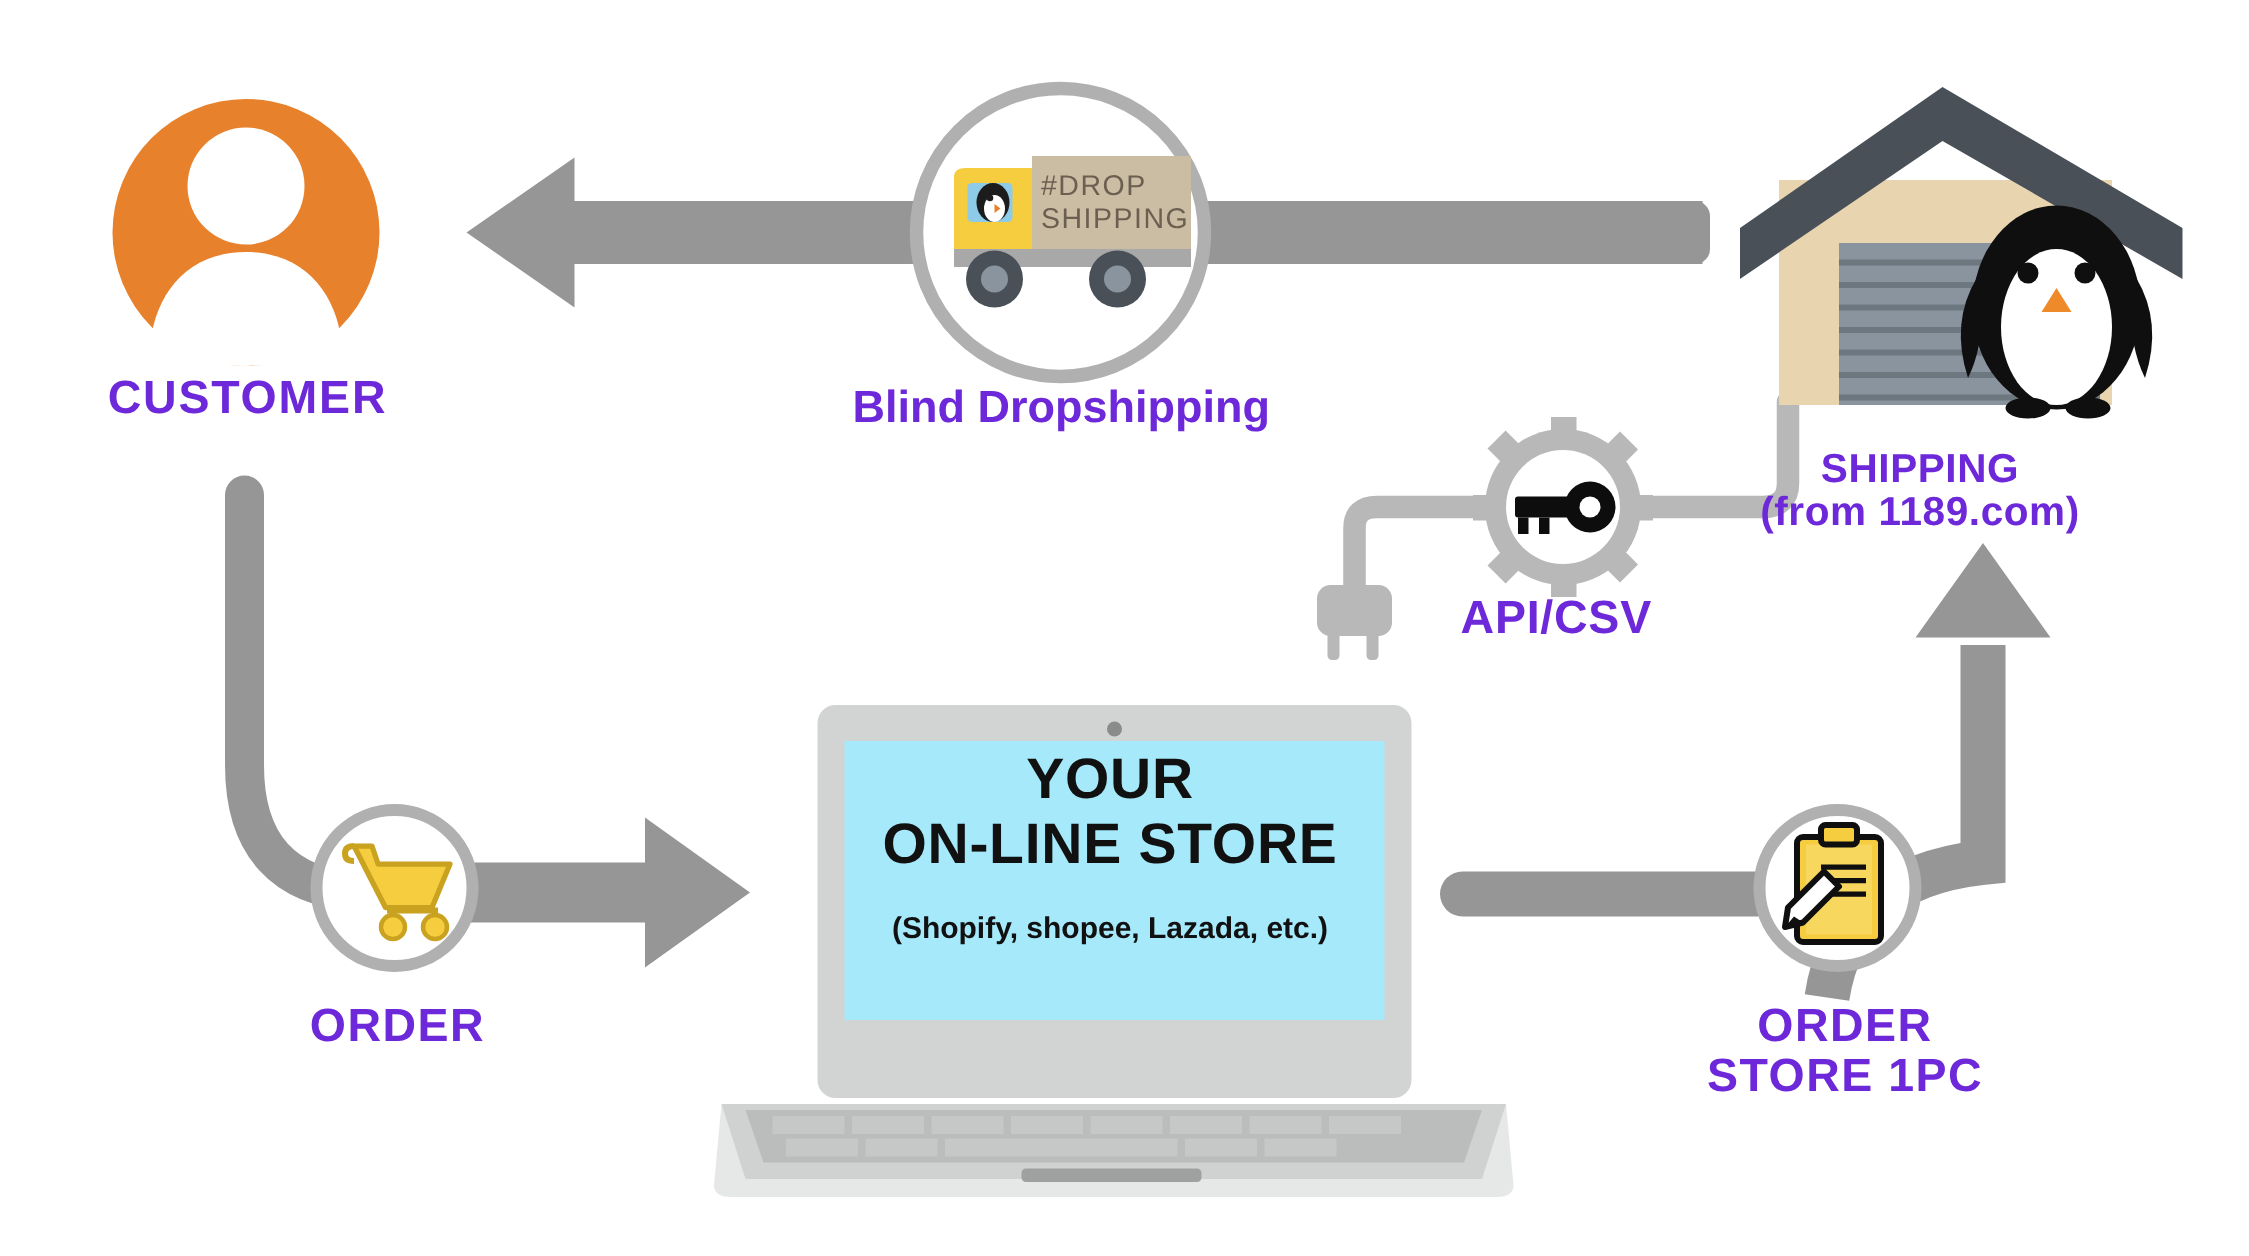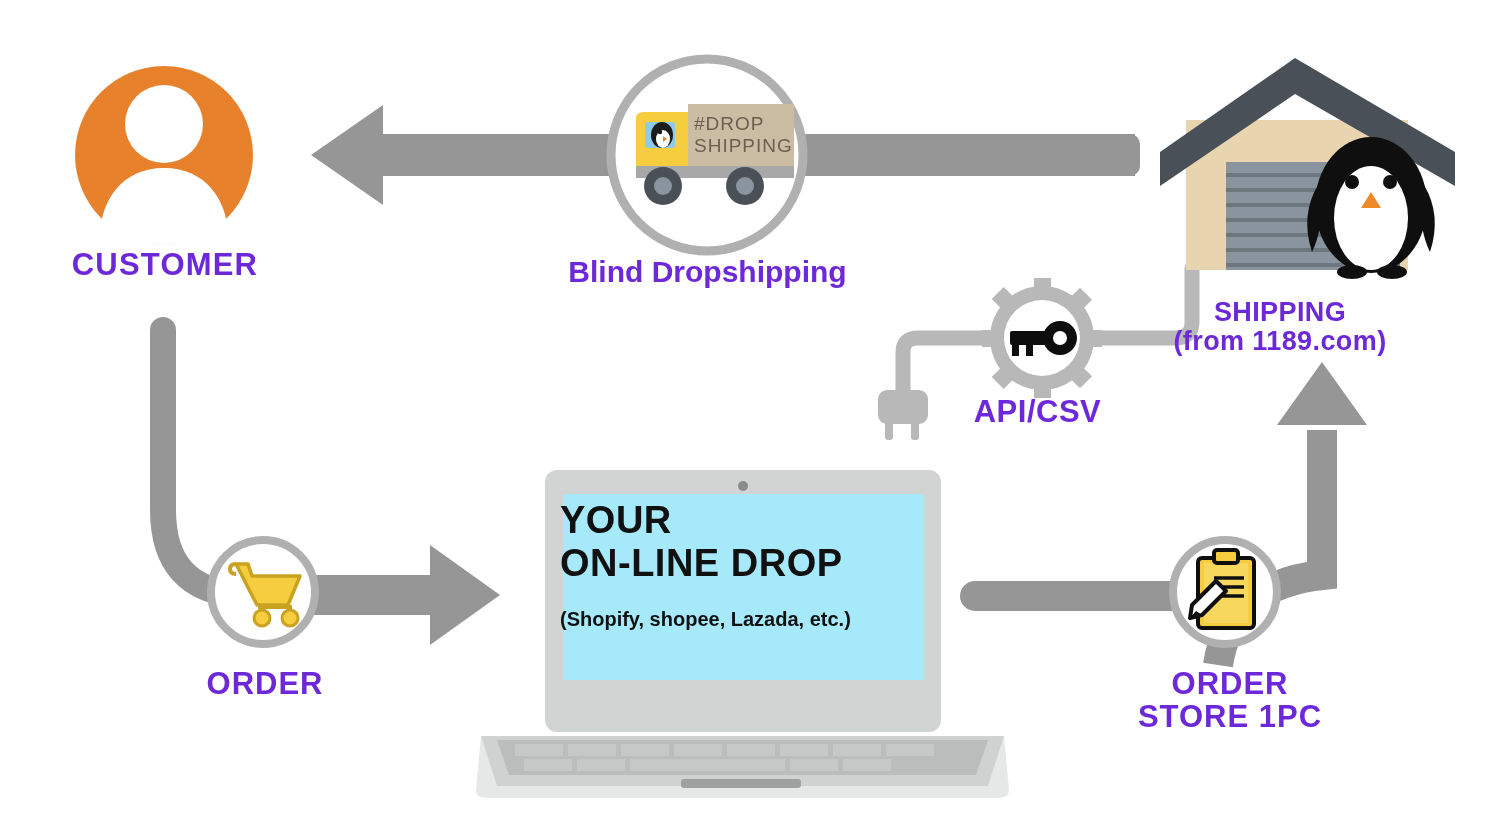--- a/index.html
+++ b/index.html
@@ -42,21 +42,21 @@
   #label-supplier .ln2 { display:block; font-size: 27px; }
   #label-api { left: 905px; top: 396px; width: 265px; font-size: 31px; letter-spacing: 0.5px; }
   #label-order-b2c { left: 140px; top: 668px; width: 250px; font-size: 31px; letter-spacing: 1px; }
   #label-order-1pc { left: 1100px; top: 668px; width: 260px; font-size: 31px; letter-spacing: 1px; }
   #label-order-b2c span, #label-order-1pc span { display: block; }
 
   #screen-text {
     position: absolute;
     left: 560px; top: 500px;
     width: 360px;
-    text-align: left;
+    text-align: center;
     color: #111111;
     font-family: "Liberation Sans", sans-serif;
   }
   #screen-text .l1 { font-size: 38px; font-weight: bold; letter-spacing: 0.5px; line-height: 1.1; }
   #screen-text .l2 { font-size: 38px; font-weight: bold; letter-spacing: 0.5px; line-height: 1.12; }
   #screen-text .l3 { font-size: 20px; font-weight: bold; margin-top: 24px; letter-spacing: 0px; }
   .truck-txt {
     font-family: "Liberation Sans", sans-serif;
     font-size: 19px;
     fill: #6b5f50;
@@ -262,17 +262,17 @@
     <span>ORDER</span>
   </div>
 
   <div class="lbl" id="label-order-1pc">
     <span>ORDER</span>
     <span>STORE 1PC</span>
   </div>
 
   <div id="screen-text">
     <div class="l1">YOUR</div>
-    <div class="l2">ON-LINE DROP</div>
+    <div class="l2">ON-LINE STORE</div>
     <div class="l3">(Shopify, shopee, Lazada, etc.)</div>
   </div>
 
 </div>
 
 </body></html>

